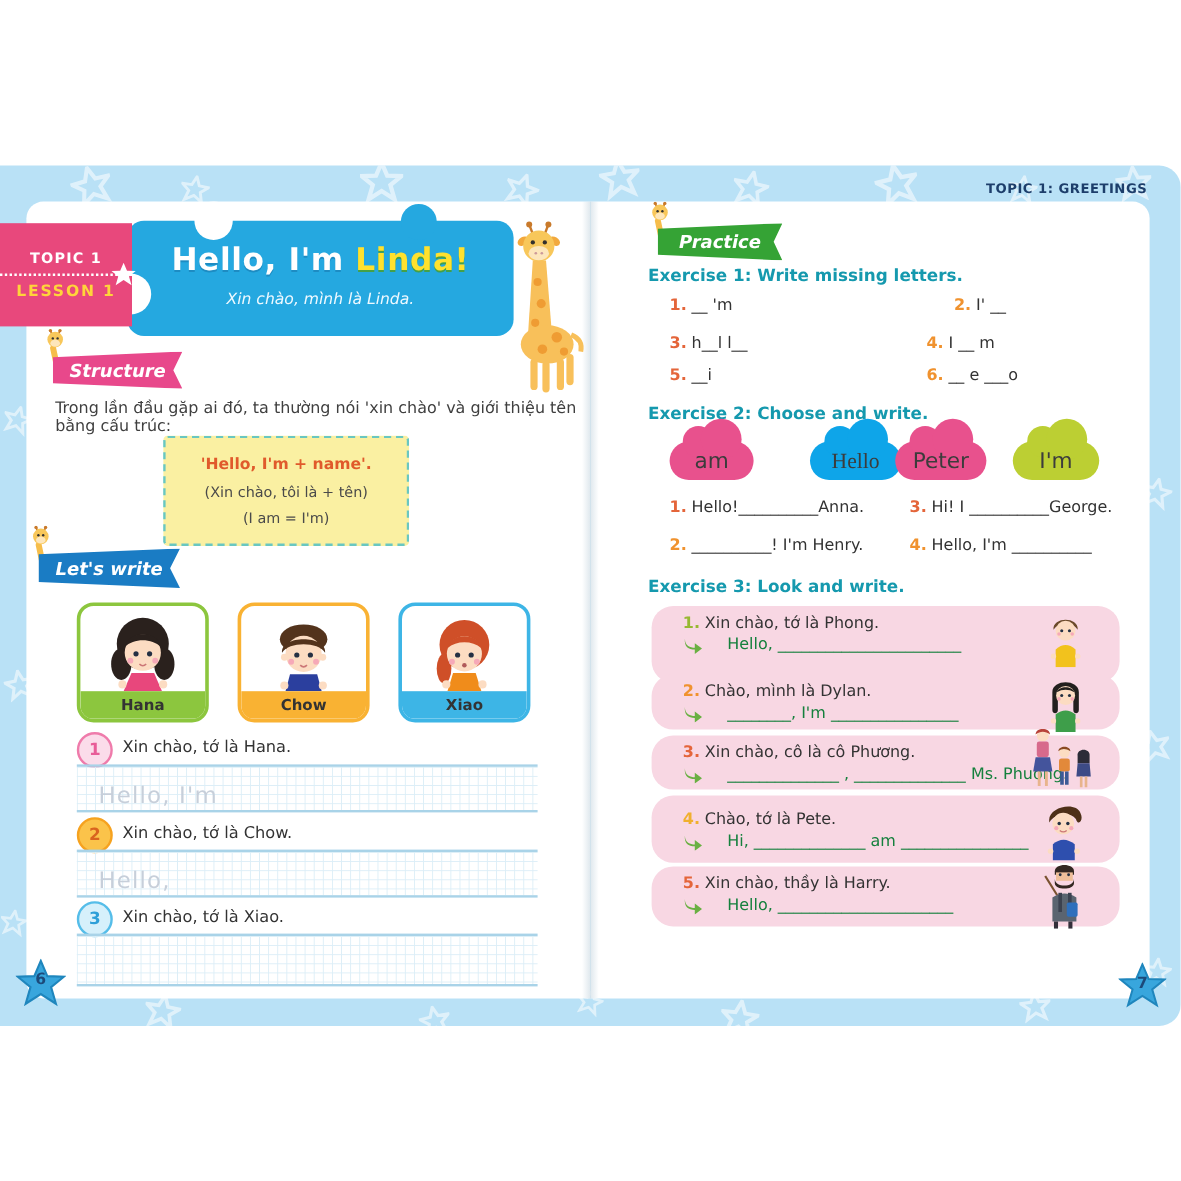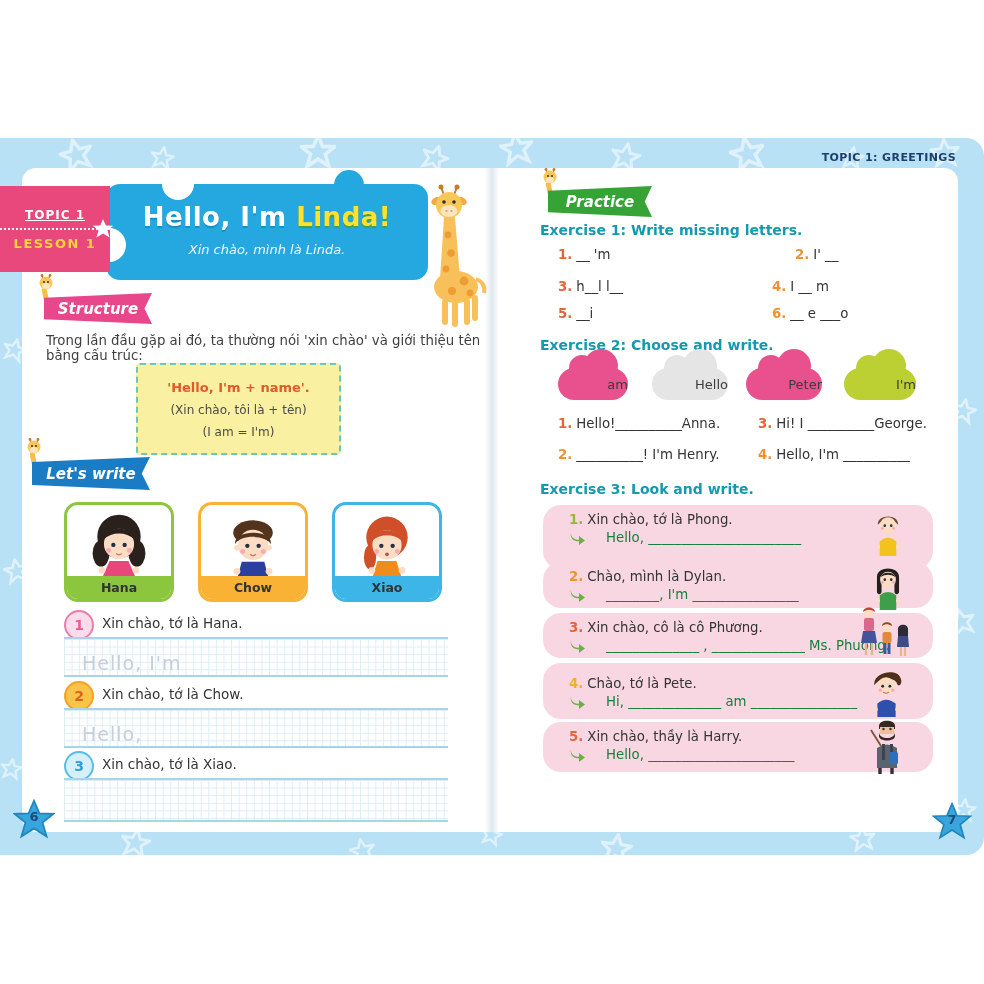--- a/index.html
+++ b/index.html
@@ -13,21 +13,21 @@
   .page{position:absolute;top:168px;height:664px;background:#ffffff;}
   .page-left{left:22px;width:470px;border-radius:14px 0 0 14px;}
   .page-right{left:492px;width:466px;border-radius:0 14px 14px 0;}
   .seam{position:absolute;left:485px;top:168px;width:14px;height:664px;
         background:linear-gradient(90deg,rgba(255,255,255,0),rgba(110,150,175,.22) 50%,rgba(255,255,255,0));}
   .topic-header{position:absolute;top:151px;right:28px;font-size:11px;font-weight:bold;
         color:#1d3e6b;letter-spacing:.4px;}
   
   .topic-badge{position:absolute;left:0;top:186px;width:110px;height:86px;background:#e8487c;
         display:flex;flex-direction:column;align-items:center;justify-content:center;gap:6px;z-index:3;}
-  .badge-topic{color:#fff;font-weight:bold;font-size:12px;letter-spacing:1px;text-decoration:underline;}
+  .badge-topic{color:#fff;font-weight:bold;font-size:12px;letter-spacing:1px;}
   .badge-dots{width:100%;border-top:2px dotted #ffffff;position:relative;}
   .badge-star{position:absolute;right:-4px;top:-12px;}
   .badge-lesson{color:#ffd43a;font-weight:bold;font-size:13px;letter-spacing:1.5px;}
   
   .title-banner{position:absolute;left:106px;top:184px;width:322px;height:96px;background:#25a8e0;
         border-radius:14px;z-index:2;}
   .banner-notch{position:absolute;left:56px;top:-16px;width:32px;height:32px;border-radius:50%;background:#fff;}
   .banner-bump{position:absolute;left:228px;top:-14px;width:30px;height:30px;border-radius:50%;background:#25a8e0;}
   .banner-left-bump{position:absolute;left:-14px;top:44px;width:34px;height:34px;border-radius:50%;background:#fff;}
   .lesson-title{position:absolute;left:0;top:18px;width:100%;text-align:center;font-size:26px;font-weight:800;
@@ -63,21 +63,21 @@
         background-image:linear-gradient(to right,#dceef7 1px,transparent 1px),
                          linear-gradient(to bottom,#dceef7 1px,transparent 1px);
         background-size:7.6px 7.6px;
         border-top:2px solid #a9d3e8;border-bottom:2px solid #a9d3e8;}
   .trace{position:absolute;left:18px;bottom:1px;font-size:19px;color:#c7cfda;letter-spacing:1px;}
   
   .ex-title{position:absolute;font-size:14px;font-weight:bold;color:#1599ae;}
   .ex-item{position:absolute;font-size:13.3px;color:#333;}
   .ex-num{font-weight:bold;margin-right:4px;}
   .cloud{position:absolute;top:368px;height:32px;border-radius:16px;display:flex;align-items:center;
-        justify-content:flex-end;font-size:13px;color:#3c3c3c;}
+        justify-content:center;font-size:18px;color:#3c3c3c;}
   .cloud::before{content:"";position:absolute;left:16%;top:-13px;width:26px;height:26px;border-radius:50%;background:inherit;}
   .cloud::after{content:"";position:absolute;right:14%;top:-19px;width:34px;height:34px;border-radius:50%;background:inherit;}
   .cloud span{position:relative;z-index:1;}
   .ex3-box{position:absolute;left:543px;width:390px;background:#f8d7e3;border-radius:18px;
         padding:7px 0 0 26px;box-sizing:border-box;}
   .ex3-l1{font-size:13.3px;color:#333;}
   .ex3-l2{font-size:13.3px;color:#15803d;margin-top:3px;display:flex;align-items:center;gap:20px;}
   .ex3-avatar{position:absolute;right:26px;}
   
   .page-star{position:absolute;width:42px;height:42px;}
@@ -349,21 +349,21 @@
   <div class="ex-item" style="left:772px;top:247px;margin-left:23px;"><span class="ex-num" style="color: rgb(240, 146, 46);">2.</span><span>I' __</span></div>
   <div class="ex-item" style="left:558px;top:279px;"><span class="ex-num" style="color: rgb(228, 101, 58);">3.</span><span>h__l l__</span></div>
   <div class="ex-item" style="left:772px;top:279px;"><span class="ex-num" style="color: rgb(240, 146, 46);">4.</span><span>I __ m</span></div>
   <div class="ex-item" style="left:558px;top:306px;"><span class="ex-num" style="color: rgb(228, 101, 58);">5.</span><span>__i</span></div>
   <div class="ex-item" style="left:772px;top:306px;"><span class="ex-num" style="color: rgb(240, 146, 46);">6.</span><span>__ e ___o</span></div>
 
   <div class="ex-title" style="left: 540px; top: 337px; color: rgb(21, 153, 174);">Exercise 2: Choose and write.</div>
   <div class="cloud" style="left: 558px; width: 70px; background: rgb(232, 81, 141);">
       <span>am</span>
     </div>
-  <div class="cloud" style="left: 652px; width: 76px; background: #e5e5e5;">
+  <div class="cloud" style="left: 675px; width: 76px; background: #0ea5e9; font-family: Liberation Serif, serif;">
       <span>Hello</span>
     </div>
   <div class="cloud" style="left: 746px; width: 76px; background: rgb(232, 81, 141);">
       <span>Peter</span>
     </div>
   <div class="cloud" style="left: 844px; width: 72px; background: rgb(188, 207, 51);">
       <span>I'm</span>
     </div>
 
   <div class="ex-item" style="left:558px;top:416px;"><span class="ex-num" style="color: rgb(228, 101, 58);">1.</span><span>Hello!__________Anna.</span></div>

